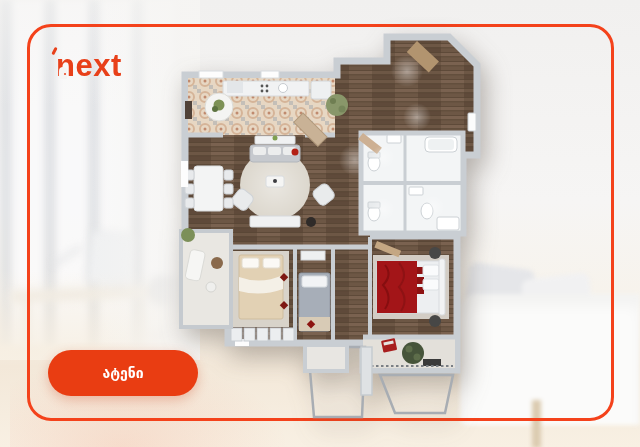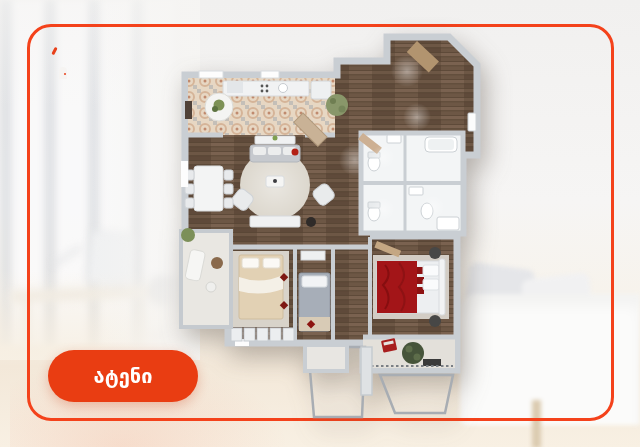--- a/index.html
+++ b/index.html
@@ -49,24 +49,24 @@
     font-weight:700;font-size:31px;line-height:27px;letter-spacing:.5px;}
   .logo-line{display:block;position:relative;}
   .door-notch{position:absolute;left:3px;top:15px;width:8px;height:12px;
     background:#f6f4f2;border-radius:4px 4px 0 0;}
   .door-notch::after{content:"";position:absolute;left:5px;top:6px;width:2px;height:2px;
     border-radius:50%;background:var(--logo,#E8401A);}
   .logo-tick{position:absolute;left:-3px;top:-5px;width:3px;height:8px;
     background:var(--logo,#E8401A);transform:rotate(28deg);border-radius:2px;}
   
   .loc-badge{
-    position:absolute;left:48px;top:350px;width:150px;height:52px;
+    position:absolute;left:48px;top:350px;width:150px;height:46px;
     background:var(--badge-bg,#E93D12);color:var(--badge-text,#fff);
     border:none;border-radius:26px;cursor:pointer;
-    font-family:"DejaVu Sans",sans-serif;font-size:20px;font-weight:700;
+    font-family:"DejaVu Sans",sans-serif;font-size:14px;font-weight:700;
     display:flex;align-items:center;justify-content:center;
     box-shadow:0 4px 12px rgba(205,60,20,.28);
   }
 </style>
 </head>
 <body>
 
 <div class="stage">
 
   <div class="bg-windows"></div>
@@ -301,19 +301,20 @@
       <polygon points="143,322 200,322 197,392 149,392" fill="#ffffff" fill-opacity="0.12" stroke="#a8adb3" stroke-width="2.5"></polygon>
       <rect x="140" y="320" width="42" height="26" fill="#e8e6e2" stroke="#c9ced3" stroke-width="4"></rect>
       <rect x="196" y="322" width="11" height="48" fill="#dfe2e4" stroke="#c6cbd0" stroke-width="1.5"></rect>
       <polygon points="215,350 288,350 280,388 230,388" fill="#ffffff" fill-opacity="0.10" stroke="#a8adb3" stroke-width="2.5"></polygon>
     </g>
   </svg>
 
   <div class="logo">
     <span class="logo-line">
       <span class="logo-tick"></span>
+      <span>next</span>
       <span class="door-notch"></span>
     </span>
   </div>
 
   <button class="loc-badge">ატენი</button>
 
 </div>
 
 </body></html>

